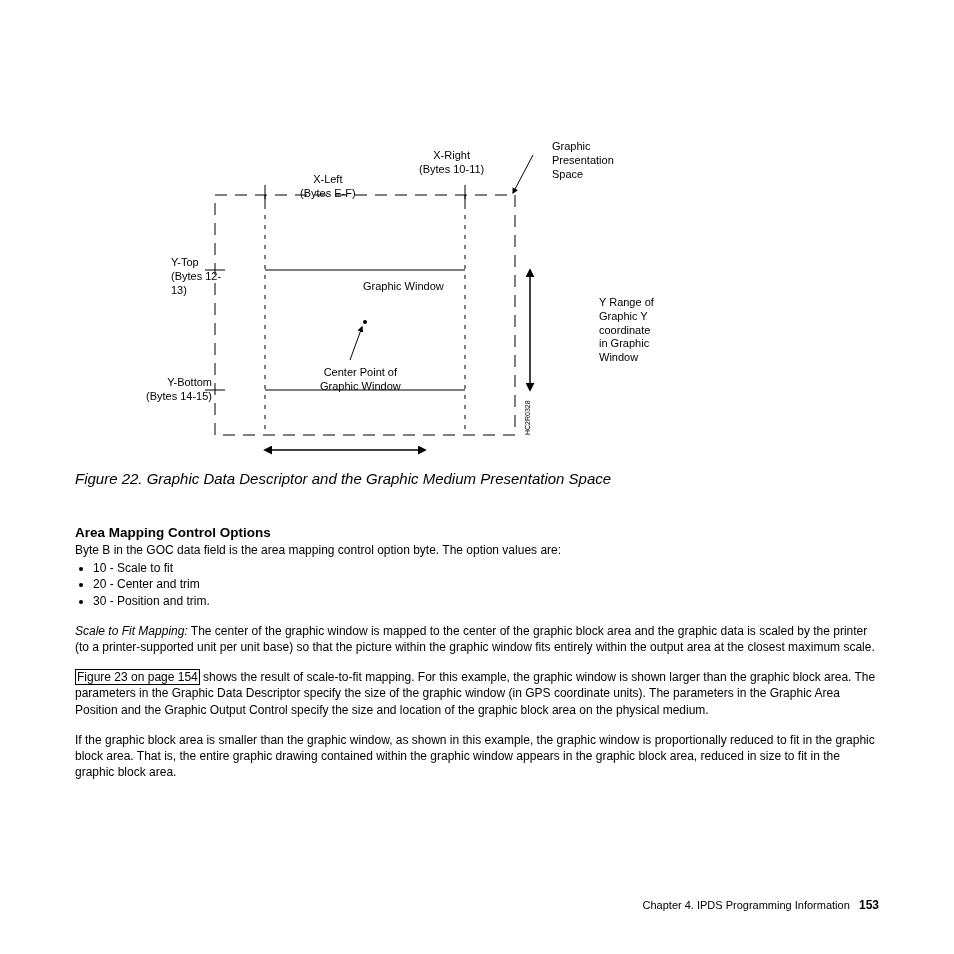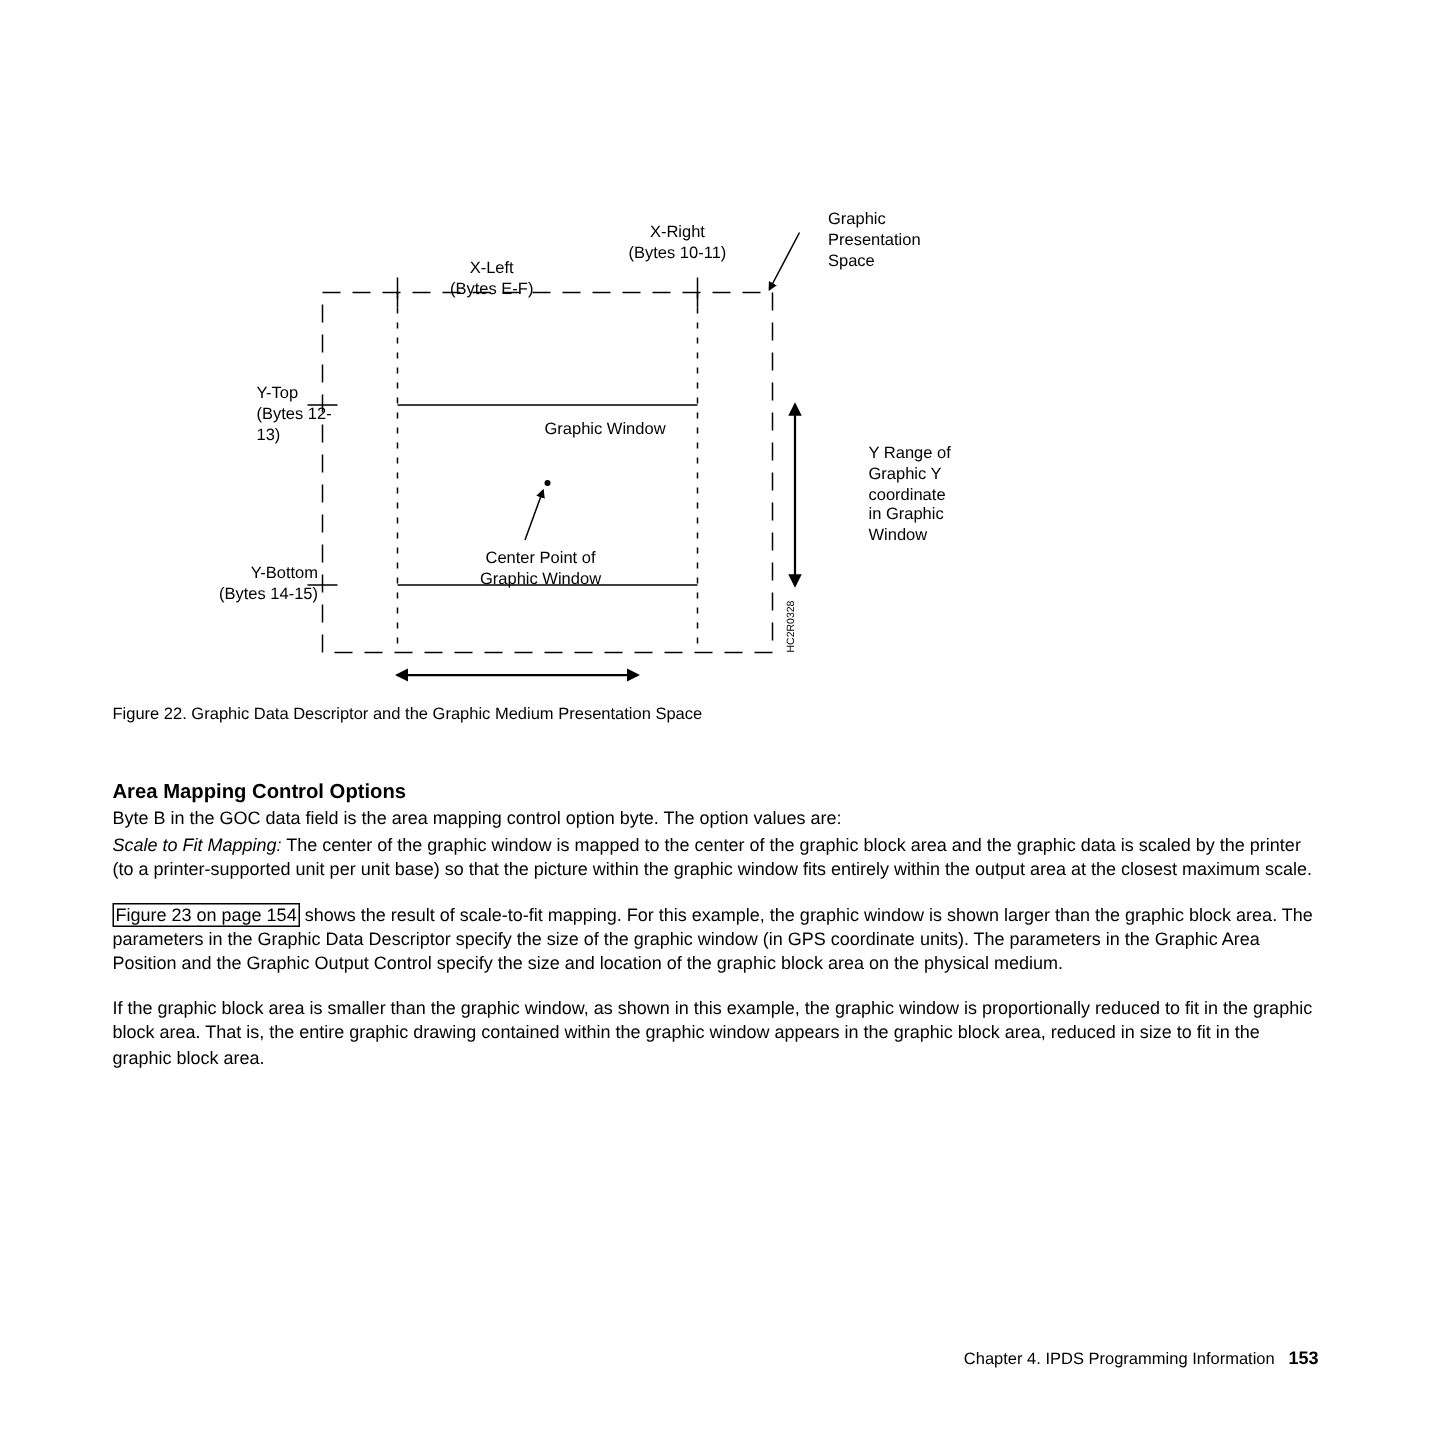--- a/index.html
+++ b/index.html
@@ -26,21 +26,22 @@
     margin-left: 60px;
     margin-bottom: 8px;
   }
   .diagram-label {
     position: absolute;
     font-size: 11px;
     line-height: 1.25;
     text-align: center;
   }
   .caption {
-    font-size: 11px;
+    font-style: italic;
+    font-size: 15px;
     margin-top: 10px;
     margin-bottom: 38px;
   }
   h3 {
     font-size: 13.5px;
     font-weight: bold;
     margin: 0 0 2px 0;
     font-family: Arial, Helvetica, sans-serif;
   }
   p {
@@ -131,30 +132,35 @@
   </div>
   <div class="diagram-label" style="left:4px; top:316px; text-align:right; width:73px;">
     <span>Y-Bottom</span><br><span>(Bytes 14-15)</span>
   </div>
   <div class="diagram-label" style="left:228px; top:220px;">
     <span>Graphic Window</span>
   </div>
   <div class="diagram-label" style="left:185px; top:306px;">
     <span>Center Point of</span><br><span>Graphic Window</span>
   </div>
-  <div class="diagram-label" style="left:444px; top:236px; text-align:left;">
+  <div class="diagram-label" style="left:464px; top:236px; text-align:left;">
     <span>Y Range of</span><br><span>Graphic Y</span><br><span>coordinate</span><br><span>in Graphic</span><br><span>Window</span>
   </div>
   <div class="side-code" style="left:389px; top:375px;">HC2R0328</div>
 </div>
 
 <div class="caption">Figure 22. Graphic Data Descriptor and the Graphic Medium Presentation Space</div>
 
 <h3>Area Mapping Control Options</h3>
 <p style="margin-bottom:2px;">Byte B in the GOC data field is the area mapping control option byte. The option values are:</p>
+<ul>
+  <li>10 - Scale to fit</li>
+  <li>20 - Center and trim</li>
+  <li>30 - Position and trim.</li>
+</ul>
 
 <p>
   <span class="run-in">Scale to Fit Mapping:</span><span> The center of the graphic window is mapped to the center of the graphic block area and the graphic data is scaled by the printer (to a printer-supported unit per unit base) so that the picture within the graphic window fits entirely within the output area at the closest maximum scale.</span>
 </p>
 
 <p>
   <span class="link-box">Figure 23 on page 154</span><span> shows the result of scale-to-fit mapping. For this example, the graphic window is shown larger than the graphic block area. The parameters in the Graphic Data Descriptor specify the size of the graphic window (in GPS coordinate units). The parameters in the Graphic Area Position and the Graphic Output Control specify the size and location of the graphic block area on the physical medium.</span>
 </p>
 
 <p>If the graphic block area is smaller than the graphic window, as shown in this example, the graphic window is proportionally reduced to fit in the graphic block area. That is, the entire graphic drawing contained within the graphic window appears in the graphic block area, reduced in size to fit in the graphic block area.</p>

